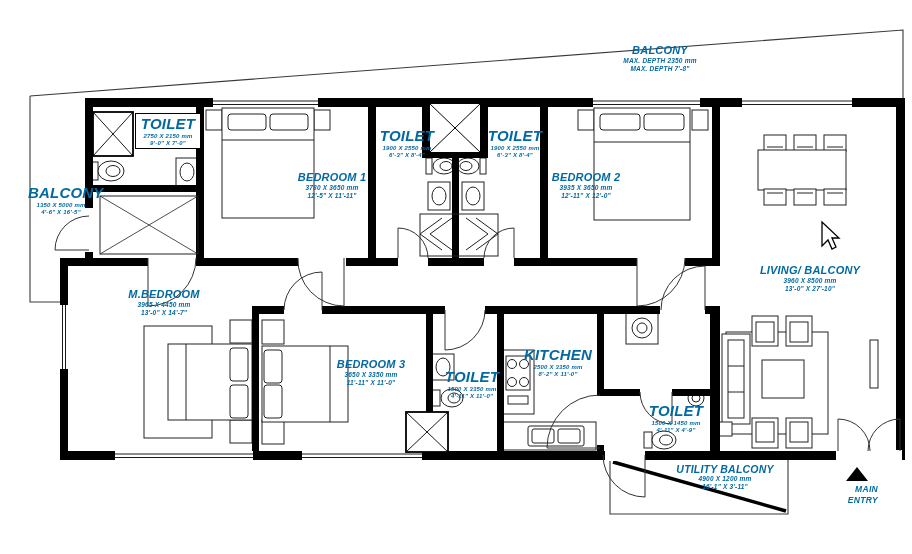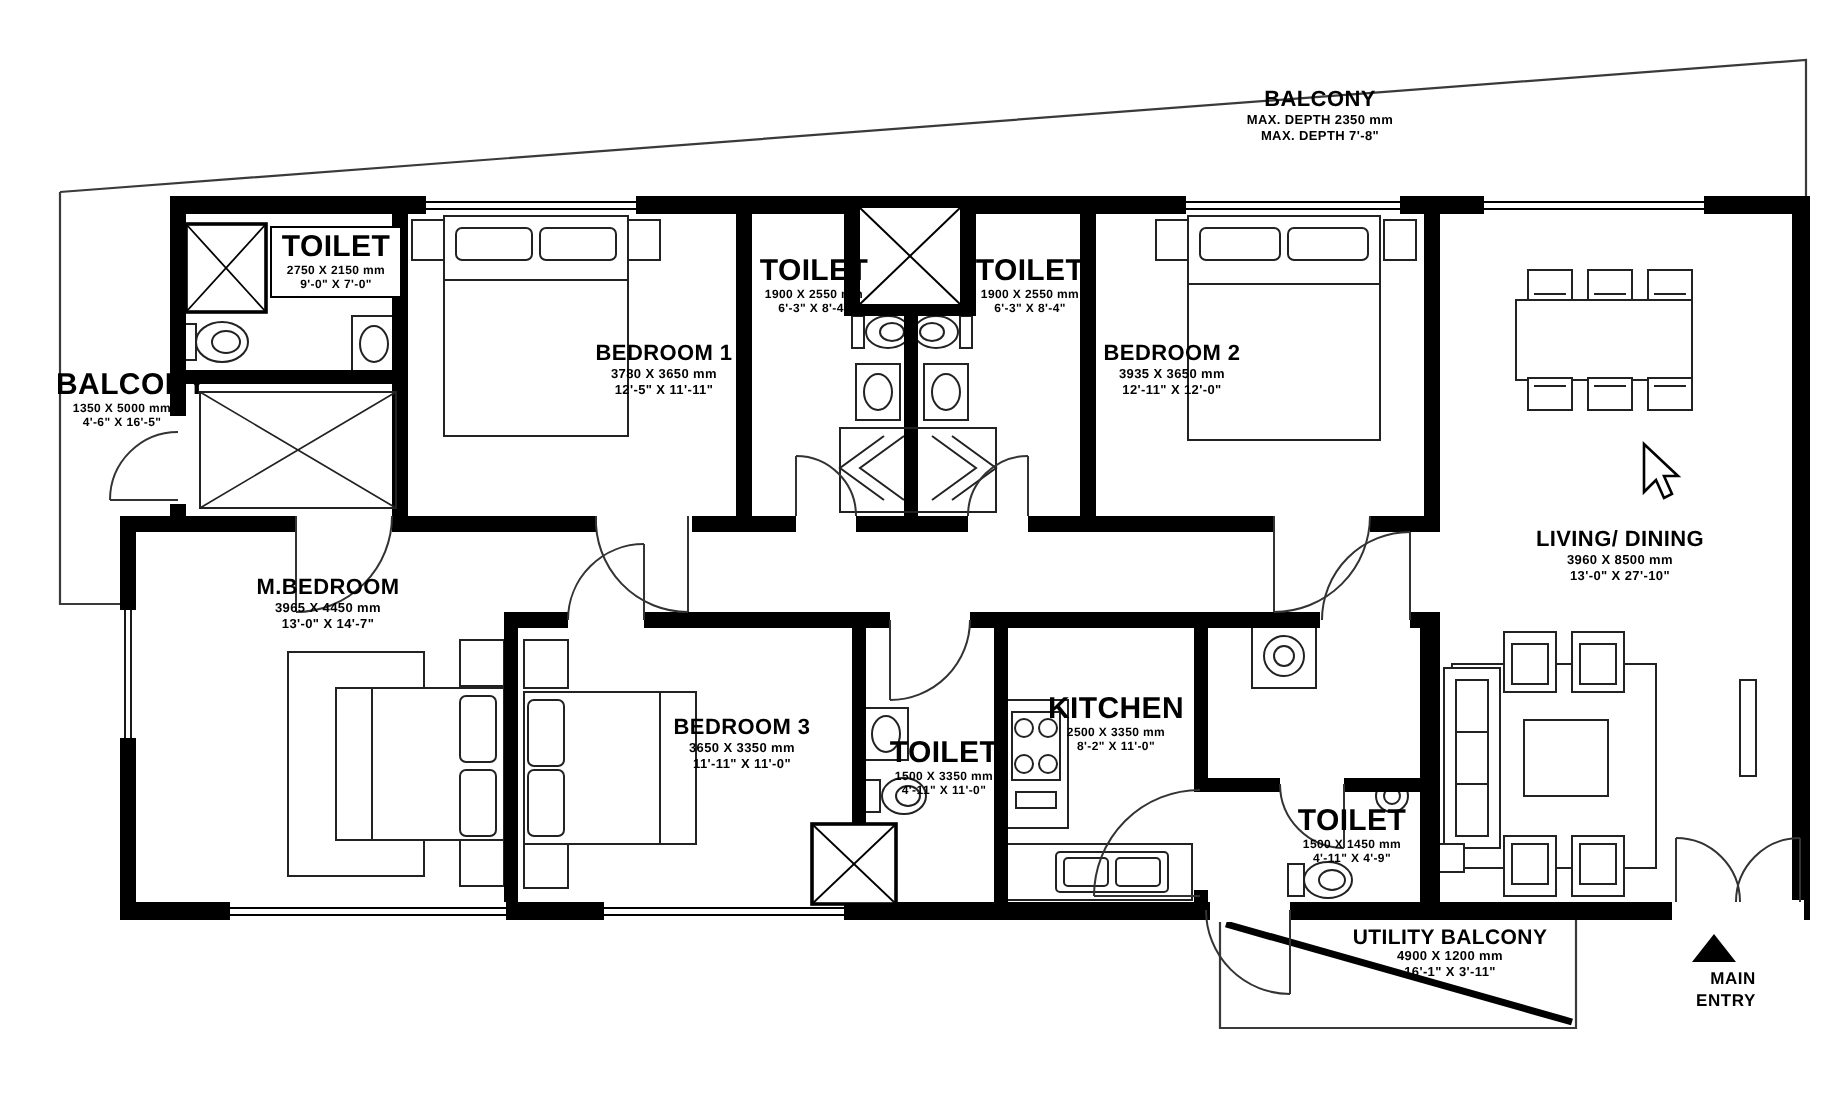--- a/index.html
+++ b/index.html
@@ -1,17 +1,17 @@
 <!DOCTYPE html>
 <html><head>
 <meta charset="utf-8">
 <style>
   html,body{margin:0;padding:0;background:#fff;}
   .plan{position:relative;width:912px;height:554px;background:#fff;overflow:hidden;
-        font-family:"Liberation Sans",sans-serif;color:#000000;}
+        font-family:"Liberation Sans",sans-serif;color:#0369a1;font-style:italic;}
   .plan svg{position:absolute;left:0;top:0;}
   .room-label{position:absolute;text-align:center;line-height:1.18;letter-spacing:.2px;}
   .rl-title{font-weight:bold;font-size:11px;white-space:nowrap;}
   .rl-dim{font-weight:bold;font-size:6.5px;white-space:nowrap;}
   .room-label.sm .rl-title{font-size:15px;}
   .room-label.sm .rl-dim{font-size:6px;}
   .boxed{border:1.3px solid #000;background:#fff;padding:1px 2px;}
   .entry-label{position:absolute;font-weight:bold;font-size:8.5px;text-align:right;line-height:1.25;letter-spacing:.3px;}
 </style>
 </head>
@@ -324,21 +324,21 @@
     <div class="rl-dim">6'-3" X 8'-4"</div>
   </div>
 
   <div class="room-label" style="left:530px;top:171px;width:112px;">
     <div class="rl-title">BEDROOM 2</div>
     <div class="rl-dim">3935 X 3650 mm</div>
     <div class="rl-dim">12'-11" X 12'-0"</div>
   </div>
 
   <div class="room-label" style="left:748px;top:264px;width:124px;">
-    <div class="rl-title">LIVING/ DINING</div>
+    <div class="rl-title">LIVING/ BALCONY</div>
     <div class="rl-dim">3960 X 8500 mm</div>
     <div class="rl-dim">13'-0" X 27'-10"</div>
   </div>
 
   <div class="room-label" style="left:106px;top:288px;width:116px;">
     <div class="rl-title">M.BEDROOM</div>
     <div class="rl-dim">3965 X 4450 mm</div>
     <div class="rl-dim">13'-0" X 14'-7"</div>
   </div>
 

